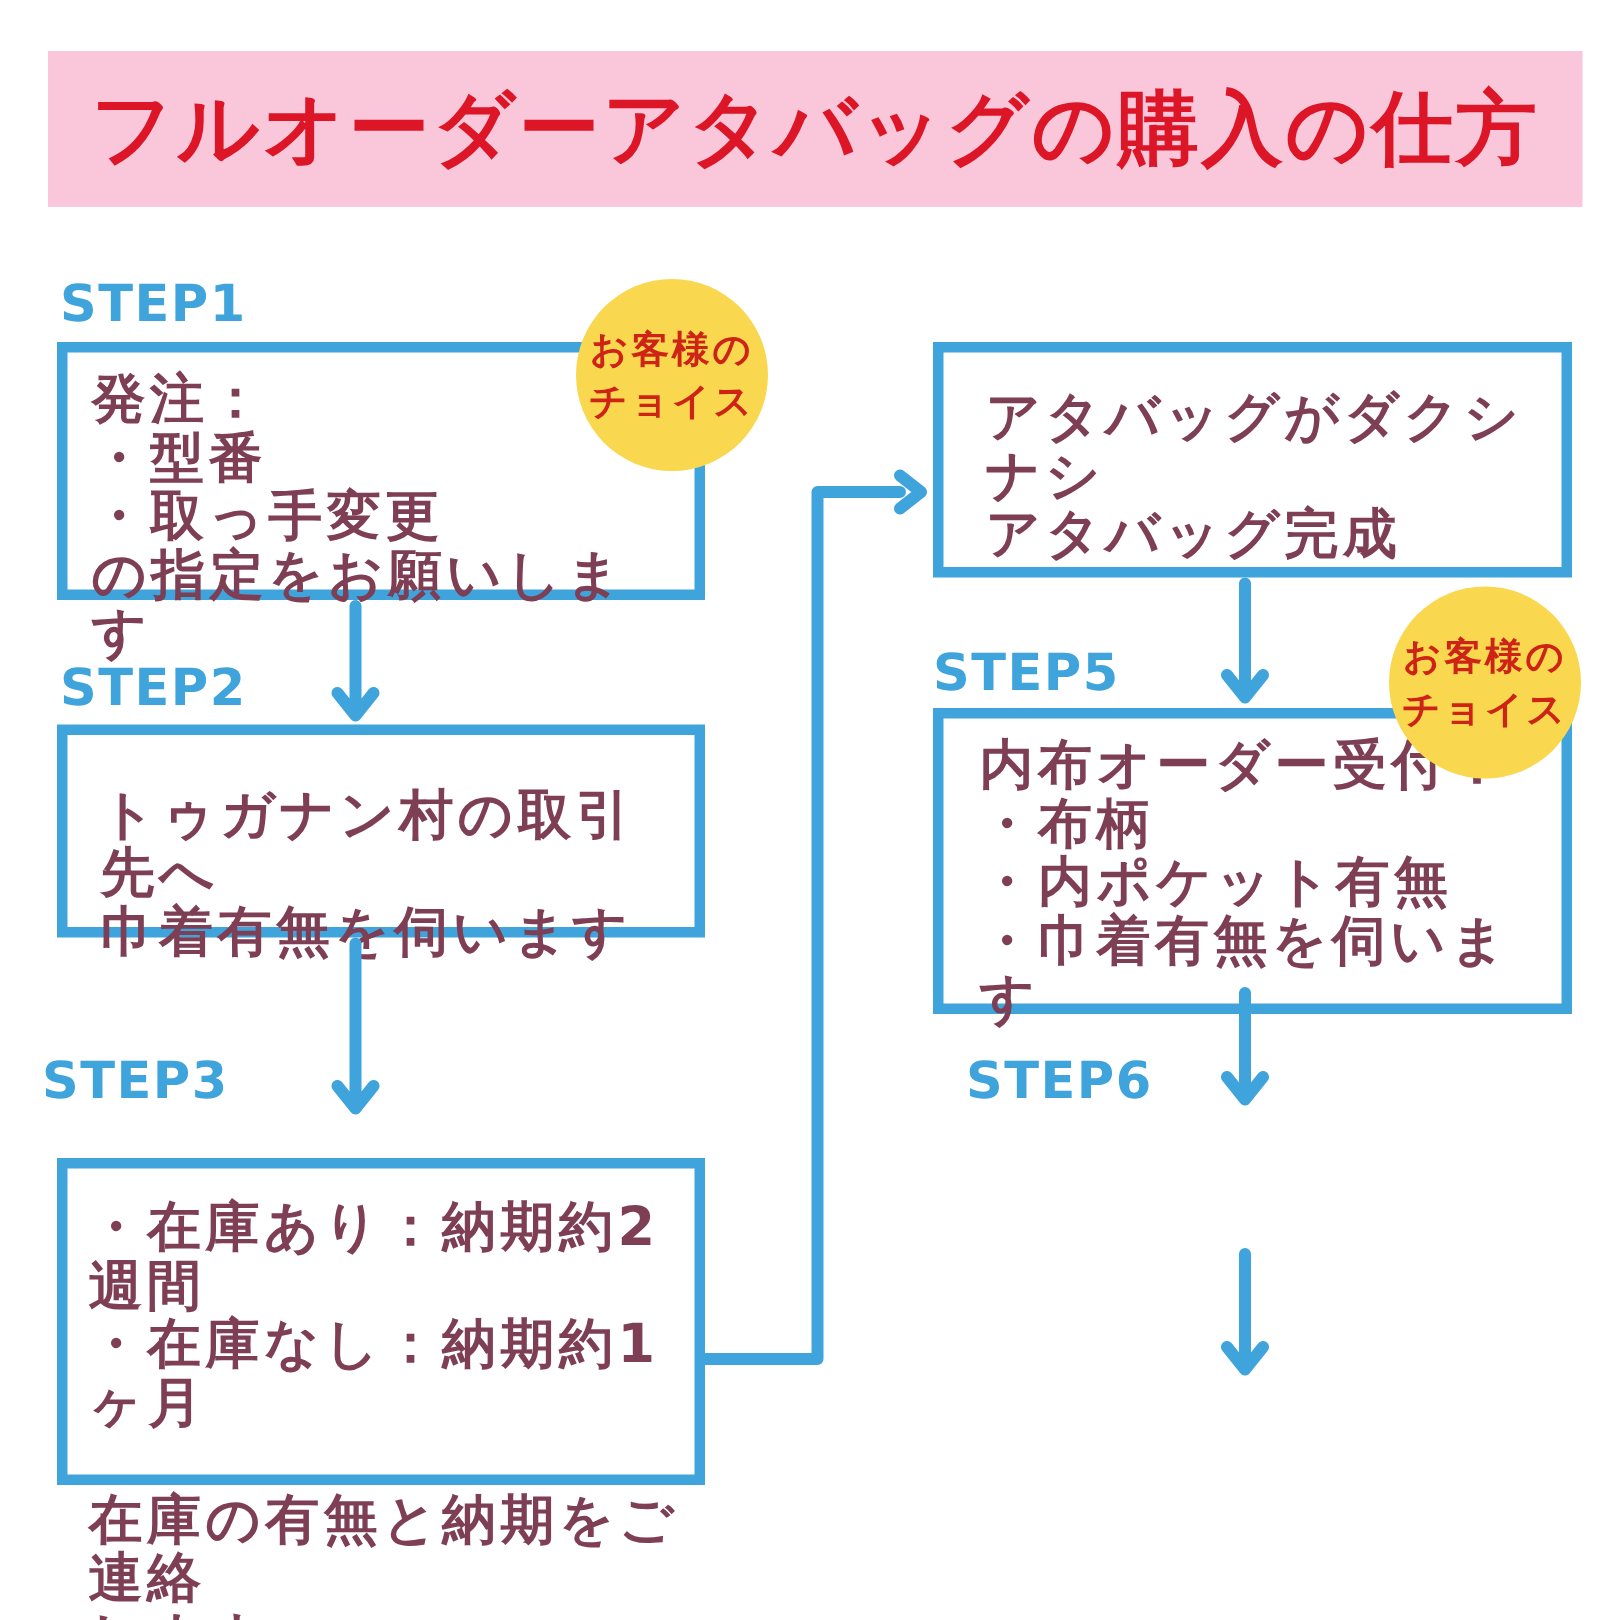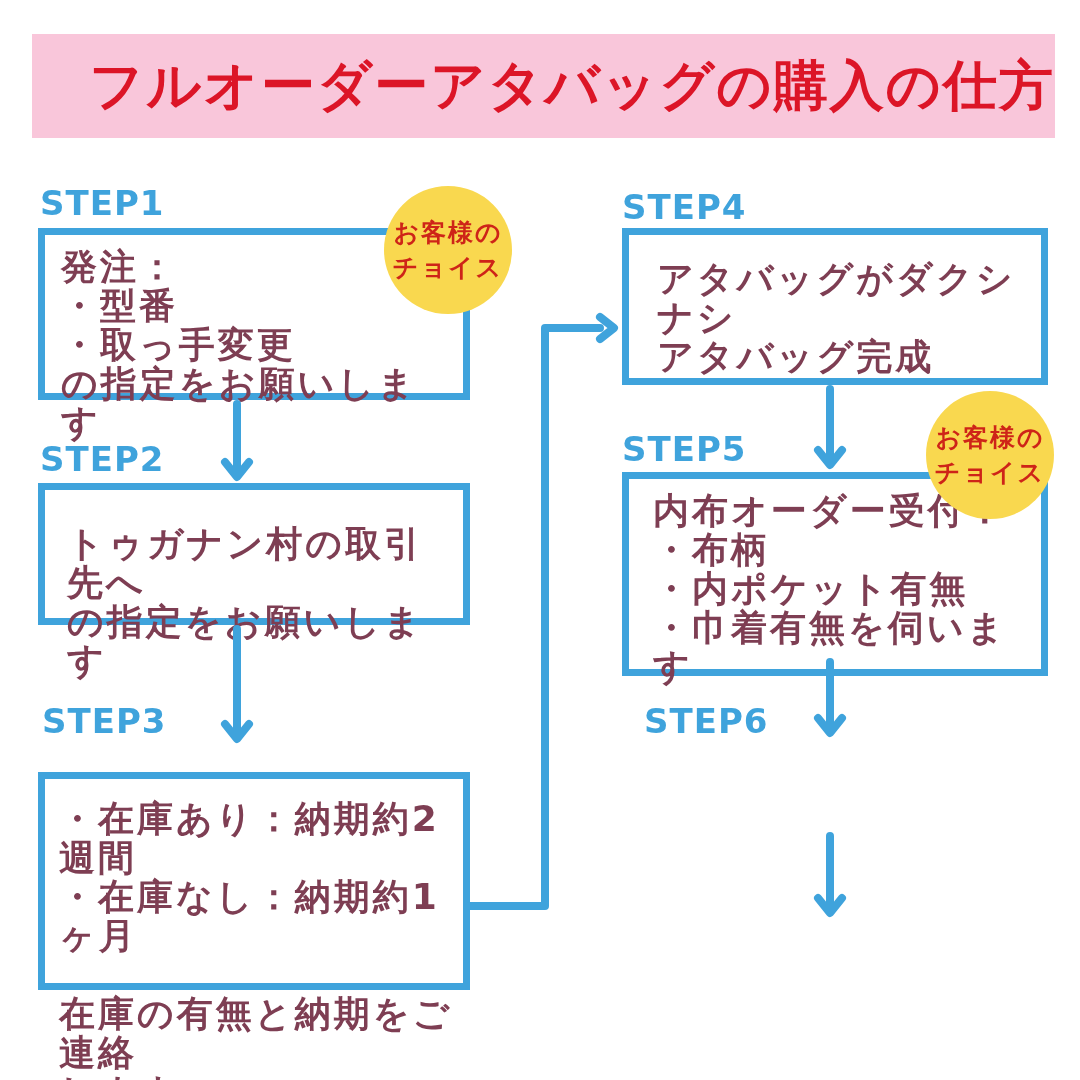--- a/index.html
+++ b/index.html
@@ -2,21 +2,21 @@
 <html style="--blue: #3FA3DC; --pink: #F9C6DA; --red: #DC1527; --maroon: #7E3E53; --yellow: #F9D84F; --badge_red: #CE2418;"><head>
 <meta charset="utf-8">
 <style>
   html,body { margin:0; padding:0; background:#ffffff; }
   .canvas {
     position:relative; width:1080px; height:1080px; background:#ffffff;
     font-family:"DejaVu Sans","Liberation Sans",sans-serif; overflow:hidden;
   }
   .banner {
     position:absolute; left:32px; top:34px; width:1023px; height:104px;
-    background:var(--pink); display:flex; align-items:center; justify-content:flex-end;
+    background:var(--pink); display:flex; align-items:center; justify-content:center;
     z-index:1;
   }
   .banner-title {
     color:var(--red); font-size:54px; font-weight:bold; letter-spacing:2px;
     white-space:nowrap;
   }
   .step-label {
     position:absolute; color:var(--blue); font-size:34px; font-weight:bold;
     letter-spacing:1px; z-index:2; line-height:38px;
   }
@@ -75,33 +75,32 @@
 の指定をお願いします</div>
   </div>
   <div class="badge" style="left:384px; top:186px;">
     <div class="badge-text">お客様の
 チョイス</div>
   </div>
 
   <div class="step-label" style="left:40px; top:440px;">STEP2</div>
   <div class="box" id="box2" style="left:38px; top:483px; width:432px; height:142px;">
     <div class="box-text">トゥガナン村の取引先へ
-の指定をお願いします</div>
+巾着有無を伺います</div>
   </div>
 
-  <div class="step-label" style="left:42px; top:702px;">STEP3</div>
+  <div class="step-label" style="left:28px; top:702px;">STEP3</div>
   <div class="box" id="box3" style="left:38px; top:745px; width:432px; height:218px;margin-top:27px;">
     <div class="box-text">・在庫あり：納期約2週間
 ・在庫なし：納期約1ヶ月
 
 在庫の有無と納期をご連絡
 します</div>
   </div>
 
-  <div class="step-label" style="left:622px; top:188px;">STEP4</div>
   <div class="box" id="box4" style="left:622px; top:228px; width:426px; height:157px;">
     <div class="box-text">アタバッグがダクシナシ
 アタバッグ完成</div>
   </div>
 
   <div class="step-label" style="left:622px; top:430px;">STEP5</div>
   <div class="box" id="box5" style="left:622px; top:472px; width:426px; height:204px;">
     <div class="box-text">内布オーダー受付：
 ・布柄
 ・内ポケット有無

